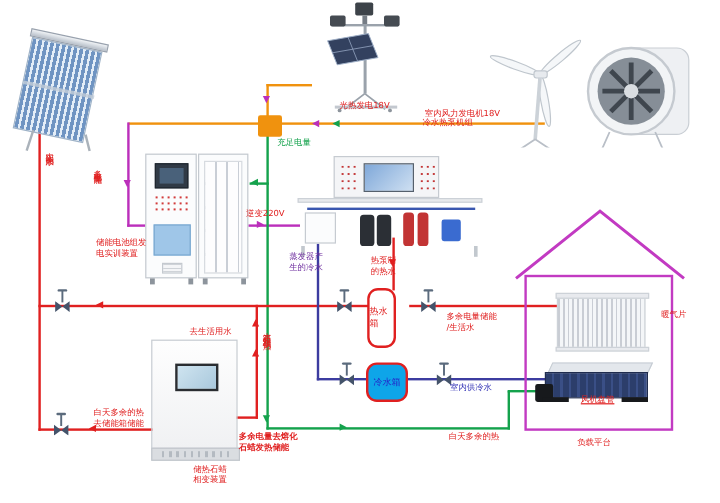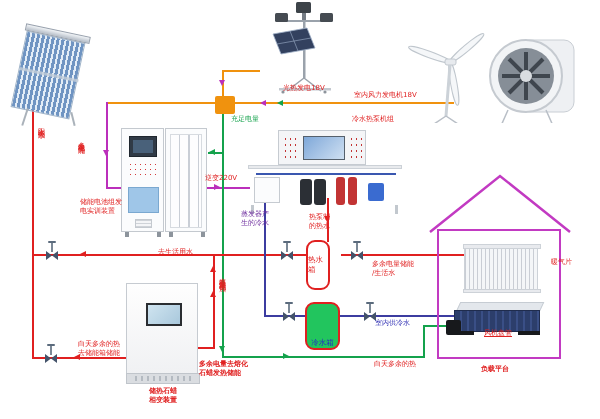--- a/index.html
+++ b/index.html
@@ -179,21 +179,21 @@
     <div style="position:absolute;left:-4px;top:22px;width:15px;height:15px;background:#17191c;border-radius:2px;"></div>
     <div style="position:absolute;left:2px;top:33px;width:22px;height:4px;background:#17191c;"></div>
     <div style="position:absolute;left:68px;top:33px;width:22px;height:4px;background:#17191c;"></div>
   </div>
 
   <div class="dev" style="left:215px;top:96px;width:20px;height:18px;background:#f0920e;border-radius:2px;"></div>
 
   <div class="tank" style="left:306px;top:240px;width:24px;height:50px;background:#fff;color:#e02020;">
     <span>热水箱</span>
   </div>
-  <div class="tank" style="left:305px;top:302px;width:35px;height:48px;background:#22c55e;color:#2525c8;align-items:flex-end;">
+  <div class="tank" style="left:305px;top:302px;width:35px;height:33px;background:#0ea5e9;color:#2525c8;">
     <span>冷水箱</span>
   </div>
 
   <svg class="valve" style="left:45px;top:240px;" width="14" height="20" viewBox="0 0 14 20">
       <rect x="3" y="1" width="8" height="2" rx="1" fill="#5b6b7d"></rect>
       <rect x="6.2" y="2" width="1.6" height="10" fill="#5b6b7d"></rect>
       <path d="M1 11 L1 20 L7 15.5 Z" fill="#44536a"></path>
       <path d="M13 11 L13 20 L7 15.5 Z" fill="#44536a"></path>
     </svg>
   <svg class="valve" style="left:280px;top:240px;" width="14" height="20" viewBox="0 0 14 20">
@@ -223,39 +223,39 @@
   <svg class="valve" style="left:44px;top:343px;" width="14" height="20" viewBox="0 0 14 20">
       <rect x="3" y="1" width="8" height="2" rx="1" fill="#5b6b7d"></rect>
       <rect x="6.2" y="2" width="1.6" height="10" fill="#5b6b7d"></rect>
       <path d="M1 11 L1 20 L7 15.5 Z" fill="#44536a"></path>
       <path d="M13 11 L13 20 L7 15.5 Z" fill="#44536a"></path>
     </svg>
 
   <div class="lbl" style="left:283px;top:84px;">光热发电18V</div>
   <div class="lbl" style="left:354px;top:91px;">室内风力发电机18V</div>
   <div class="lbl" style="left:231px;top:115px;color:#14a24c;text-align:right;">充足电量</div>
-  <div class="lbl" style="left:352px;top:115px;">冷水热泵机组</div>
+  <div class="lbl" style="left:352px;top:98px;">冷水热泵机组</div>
   <div class="lbl" style="left:205px;top:174px;">逆变220V</div>
   <div class="lbl vtext" style="left:76px;top:136px;height:28px;">多余电量储能</div>
   <div class="lbl" style="left:80px;top:198px;">储能电池组发
 电实训装置</div>
   <div class="lbl vtext" style="left:36px;top:122px;height:46px;">太阳能热水</div>
-  <div class="lbl" style="left:158px;top:248px;">去生活用水</div>
+  <div class="lbl" style="left:158px;top:272px;">去生活用水</div>
   <div class="lbl vtext" style="left:217px;top:272px;height:36px;">水箱石蜡互相储热</div>
   <div class="lbl" style="left:241px;top:210px;color:#7030a0;">蒸发器产
 生的冷水</div>
   <div class="lbl" style="left:277px;top:213px;margin-left:32px;">热泵制
 的热水</div>
   <div class="lbl" style="left:372px;top:260px;">多余电量储能
 /生活水</div>
   <div class="lbl" style="left:375px;top:319px;color:#2f2fb4;">室内供冷水</div>
   <div class="lbl" style="left:374px;top:360px;">白天多余的热</div>
   <div class="lbl" style="left:78px;top:340px;">白天多余的热
 去储能箱储能</div>
   <div class="lbl" style="left:199px;top:360px;font-weight:bold;">多余电量去熔化
 石蜡发热储能</div>
-  <div class="lbl" style="left:143px;top:387px;width:40px;text-align:center;font-weight:bold;">储热石蜡
+  <div class="lbl" style="left:161px;top:387px;width:40px;">储热石蜡
 相变装置</div>
   <div class="lbl" style="left:551px;top:258px;">暖气片</div>
   <div class="lbl" style="left:484px;top:329px;text-decoration:underline;">风机盘管</div>
-  <div class="lbl" style="left:481px;top:365px;font-weight:bold;">负载平台</div>
+  <div class="lbl" style="left:481px;top:365px;">负载平台</div>
 
 </div>
 
 </body></html>

